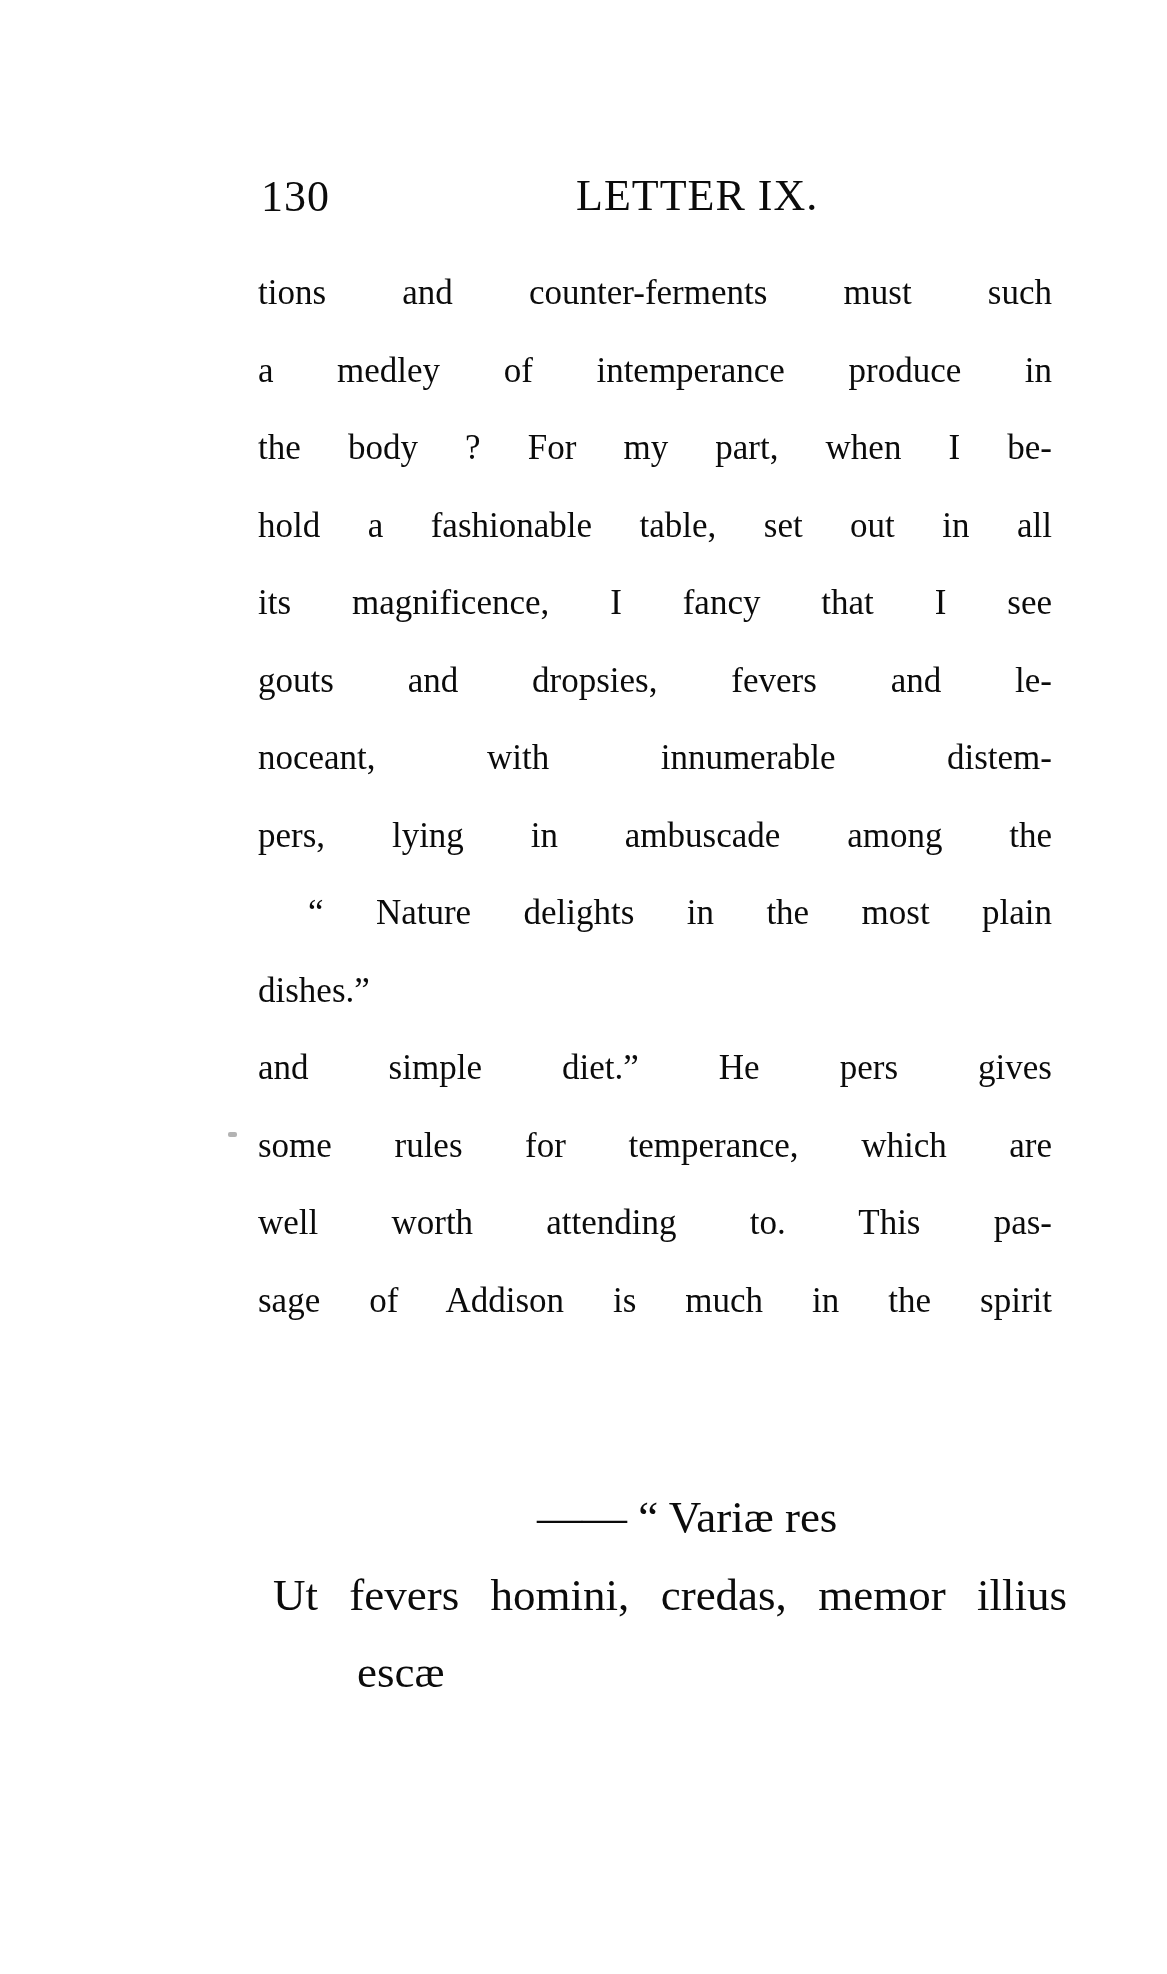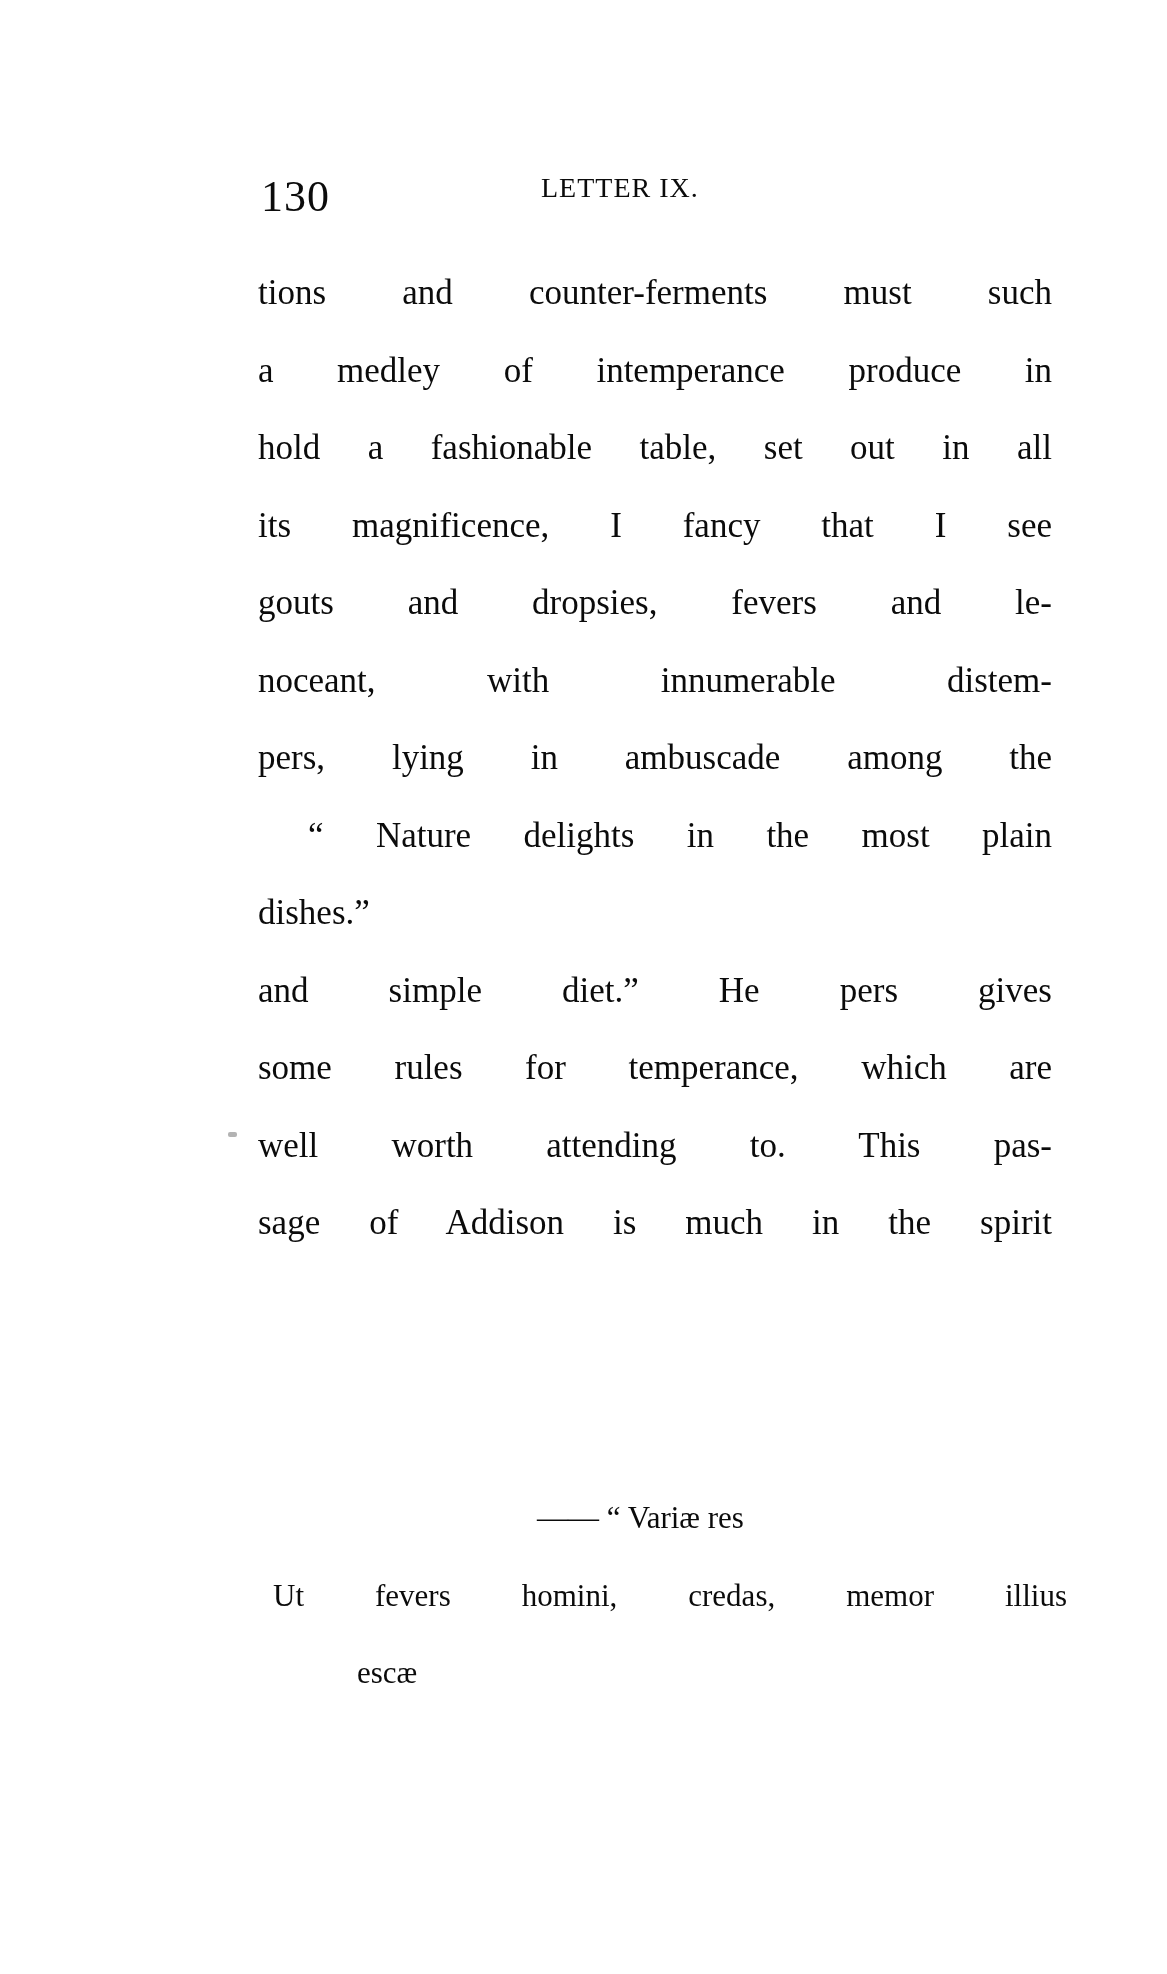--- a/index.html
+++ b/index.html
@@ -21,23 +21,23 @@
   .pagenum {
     position: absolute;
     left: 261px;
     top: 140px;
     font-size: 44px;
     line-height: 1;
     letter-spacing: 1px;
   }
   .running-title {
     position: absolute;
-    left: 541px;
+    left: 576px;
     top: 139px;
-    font-size: 28px;
+    font-size: 44px;
     line-height: 1;
     letter-spacing: 1px;
   }
   
   .body-block {
     position: absolute;
     left: 258px;
     top: 219px;
     width: 794px;
   }
@@ -57,21 +57,21 @@
   
   .verse-block {
     position: absolute;
     left: 273px;
     top: 1444px;
     width: 794px;
   }
   .vline {
     height: 77.5px;
     line-height: 77.5px;
-    font-size: 31px;
+    font-size: 45px;
     white-space: nowrap;
   }
   .v-a { margin-left: 264px; }
   .v-b { text-align: justify; text-align-last: justify; }
   .v-c { margin-left: 84px; }
   
   .speck {
     position: absolute;
     left: 228px;
     top: 1097px;
@@ -87,20 +87,21 @@
 
 <div class="page">
 
   <span class="pagenum">130</span>
 
   <span class="running-title">LETTER IX.</span>
 
   <div class="body-block">
     <div class="line j">tions and counter-ferments must such</div>
     <div class="line j">a medley of intemperance produce in</div>
+    <div class="line j">the body ?  For my part, when I be-</div>
     <div class="line j">hold a fashionable table, set out in all</div>
     <div class="line j">its magnificence, I fancy that I see</div>
     <div class="line j">gouts and dropsies, fevers and le-</div>
     <div class="line j">noceant, with innumerable distem-</div>
     <div class="line j">pers, lying in ambuscade among the</div>
     <div class="line j indent">“ Nature delights in the most plain</div>
     <div class="line">dishes.”</div>
     <div class="line j">and simple diet.”  He pers gives</div>
     <div class="line j">some rules for temperance, which are</div>
     <div class="line j">well worth attending to.  This pas-</div>

